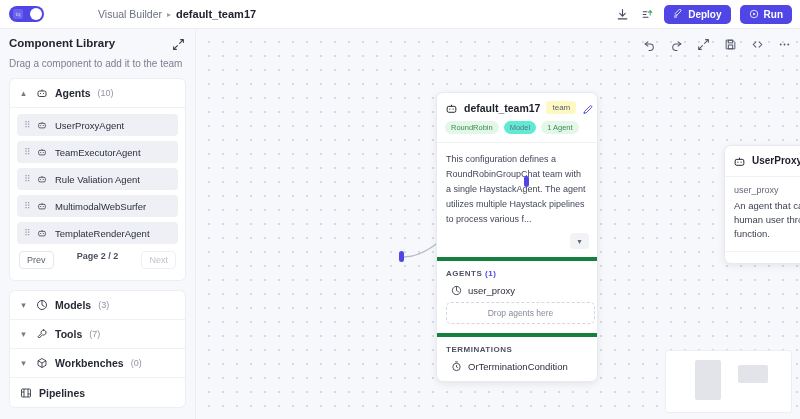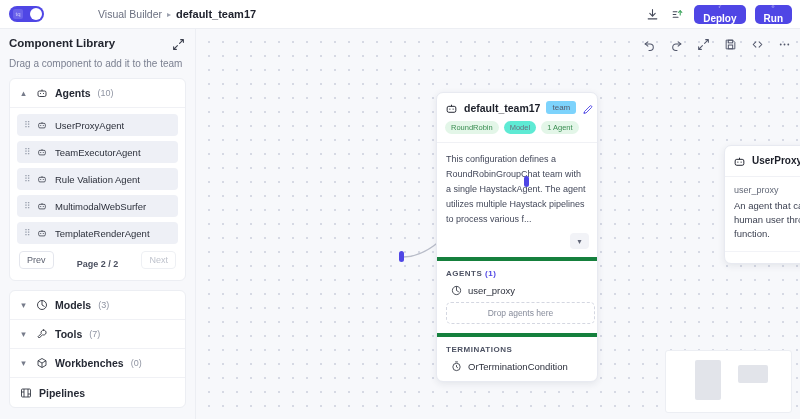--- a/index.html
+++ b/index.html
@@ -41,21 +41,20 @@
   .crumb-root { color: #6b7080; }
   .crumb-sep { color: #9aa0ae; font-size: 8px; }
   .crumb-cur { color: #20232e; font-weight: 700; font-size: 11px; }
   .top-right { margin-left: auto; display: flex; align-items: center; gap: 9px; }
   .icon-btn { width: 16px; height: 16px; display: flex; align-items: center; justify-content: center; color: #454a5a; }
   .pill {
     display: flex; align-items: center; gap: 5px;
     height: 19px; padding: 0 9px; border-radius: 5px;
     background: #4f46e5; color: #ffffff; font-size: 10px; font-weight: 600;
     border: none;
-    flex-direction: column;
   }
   .pill svg { display: block; }
 
   
   .body { flex: 1 1 auto; display: flex; position: relative; min-height: 0; }
 
   
   .sidebar {
     width: 196px; flex: 0 0 196px;
     background: #f7f8fb;
@@ -98,21 +97,21 @@
   .item {
     display: flex; align-items: center; gap: 7px;
     height: 22px; margin-bottom: 5px;
     background: #eef0f6; border-radius: 4px; padding: 0 7px;
   }
   .grip { color: #9aa0ae; font-size: 9px; letter-spacing: -1px; line-height: 7px; width: 6px; }
   .grip i { font-style: normal; display: block; }
   .item-ico { width: 11px; height: 11px; color: #2e323e; display: flex; align-items: center; }
   .item-label { font-size: 9.5px; color: #2b2f3a; white-space: nowrap; overflow: hidden; text-overflow: ellipsis; }
 
-  .pager { display: flex; align-items: flex-end; padding: 2px 2px 6px 2px; }
+  .pager { display: flex; align-items: flex-start; padding: 2px 2px 6px 2px; }
   .pg-btn { font-size: 9px; color: #5c6170; background: #ffffff; border: 1px solid #e4e6ed; border-radius: 4px; padding: 3px 7px; }
   .pg-btn.disabled { color: #bfc3cd; border-color: #eef0f4; background: transparent; }
   .pg-info { margin: 0 auto; font-size: 9px; color: #4b5060; font-weight: 600; }
 
   
   .canvas {
     flex: 1 1 auto; position: relative; background: #f7f8fb;
     background-image: radial-gradient(#d6d9e4 0.8px, transparent 0.9px);
     background-size: 14px 14px; background-position: 6px 6px;
     overflow: hidden;
@@ -136,21 +135,21 @@
     background: #ffffff; border-radius: 7px;
     border: 1px solid #e8eaf1;
     box-shadow: 0 2px 7px rgba(35,40,70,.09);
     z-index: 10; overflow: hidden;
   }
   .nt-head { display: flex; align-items: center; gap: 6px; padding: 8px 8px 0 8px; }
   .nt-ico { width: 13px; height: 13px; color: #20232e; }
   .nt-title { font-size: 10.5px; font-weight: 700; color: #1c1f29; }
   .nt-badge-gray {
     margin-left: auto; font-size: 8px; color: #565b6b;
-    background: #7dd3fc; border-radius: 3px; padding: 2px 6px; text-align: right;
+    background: #fef9c3; border-radius: 3px; padding: 2px 6px; text-align: right;
   }
   .nt-edit { width: 13px; height: 13px; color: #4f46e5; }
   .nt-tags { display: flex; gap: 5px; padding: 7px 8px 8px 8px; }
   .tag { font-size: 7.5px; padding: 2px 6px; border-radius: 9px; }
   .tag.green { background: #e3f6e8; color: #3a8d52; }
   .tag.gray { background: #5eead4; color: #6a6f7e; }
   .nt-desc {
     border-top: 1px solid #f0f1f5;
     padding: 9px 9px 4px 9px; font-size: 9px; line-height: 15px; color: #43485a;
   }

